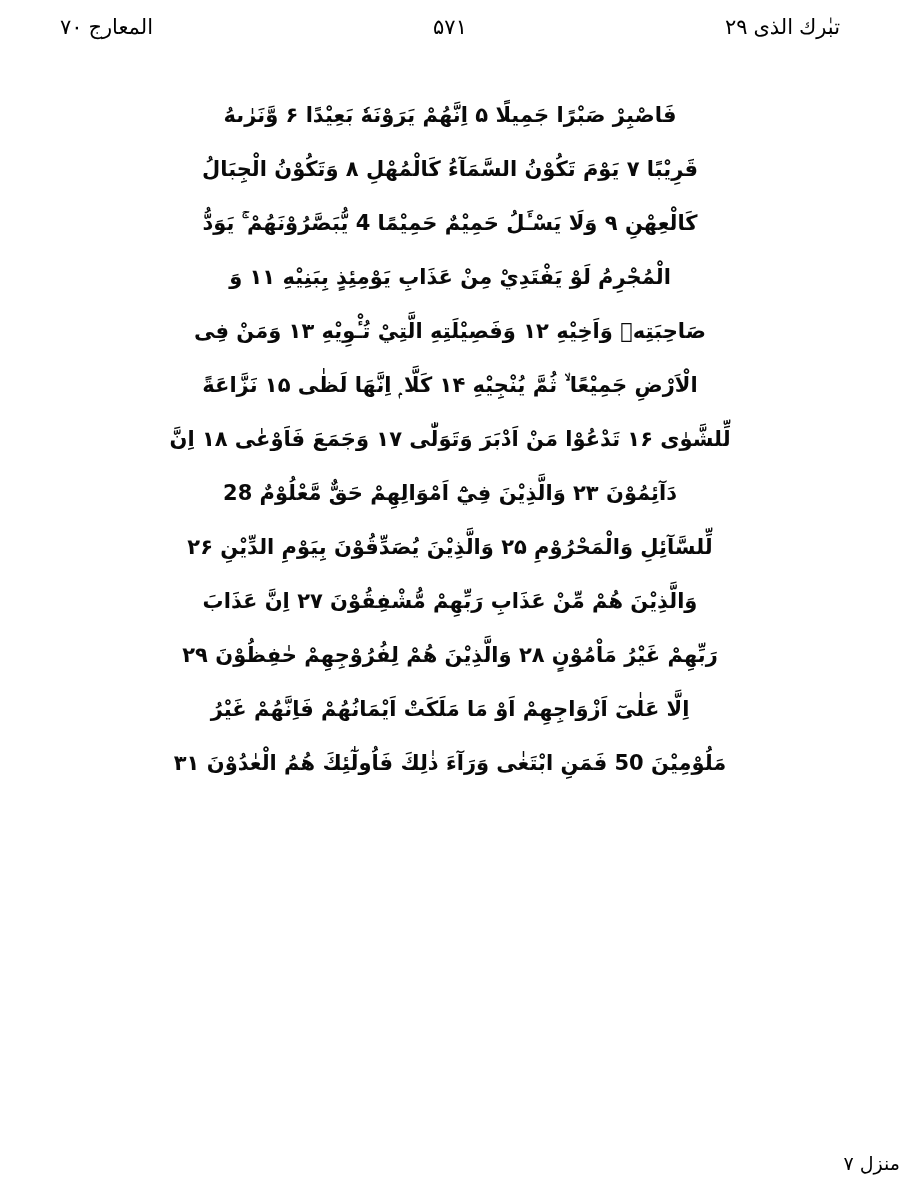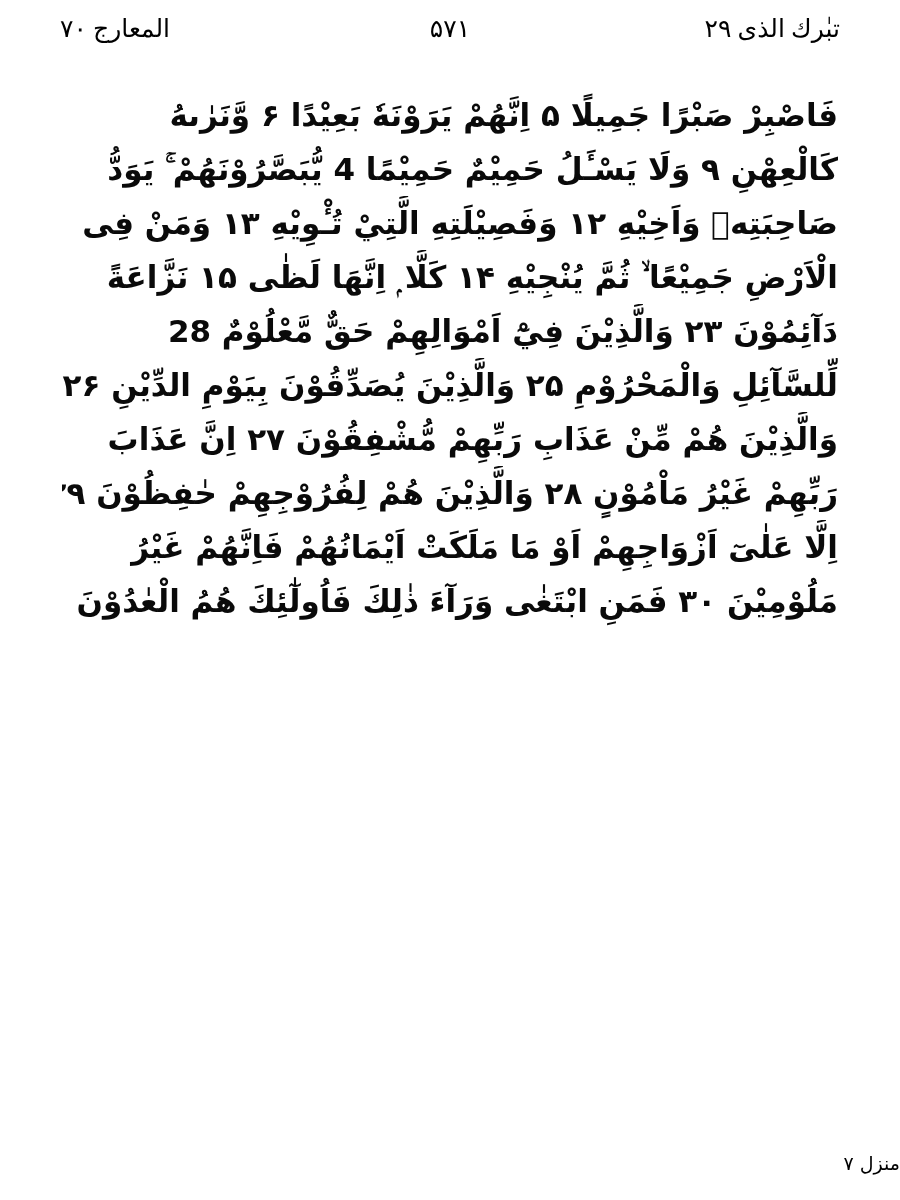--- a/index.html
+++ b/index.html
@@ -30,22 +30,22 @@
     left: 60px;
     right: 60px;
     height: 42px;
     display: flex;
     align-items: flex-start;
     justify-content: space-between;
     direction: rtl;
     border-bottom: 0;
   }
   .header-item {
-    font-family: Liberation Serif, serif;
-    font-size: 25px;
+    font-family: Liberation Sans, sans-serif;
+    font-size: 21px;
     line-height: 1.2;
     white-space: nowrap;
     direction: rtl;
     unicode-bidi: isolate;
   }
   .header-right { text-align: center; }
   .header-center {
     position: absolute;
     left: 50%;
     transform: translateX(-50%);
@@ -71,27 +71,27 @@
     right: 62px;
     bottom: 120px;
     direction: rtl;
     text-align: center;
   }
   .aya-line {
     display: block;
     direction: rtl;
     unicode-bidi: isolate;
     font-family: "DejaVu Sans", sans-serif;
-    font-size: 31px;
+    font-size: 21px;
     line-height: 54px;
     height: 54px;
     white-space: nowrap;
     overflow: hidden;
     letter-spacing: 0px;
-    text-align: right;
+    text-align: center;
     color: #0a0a0a;
     font-weight: 600;
   }
 
   
   .page-footer {
     position: absolute;
     bottom: 26px;
     left: 0;
     width: 100%;
@@ -113,29 +113,32 @@
   <div class="page-header">
     <span class="header-item header-right">تبٰرك الذى ۲۹</span>
     <span class="header-item header-center">۵۷۱</span>
     <span class="header-item header-left">المعارج ۷۰</span>
   </div>
 
   <div class="header-rule"></div>
 
   <div class="quran-body">
     <div class="aya-line">فَاصْبِرْ صَبْرًا جَمِيلًا ۵ اِنَّهُمْ يَرَوْنَهٗ بَعِيْدًا ۶ وَّنَرٰىهُ</div>
+    <div class="aya-line">قَرِيْبًا ۷ يَوْمَ تَكُوْنُ السَّمَآءُ كَالْمُهْلِ ۸ وَتَكُوْنُ الْجِبَالُ</div>
     <div class="aya-line">كَالْعِهْنِ ۹ وَلَا يَسْـَٔلُ حَمِيْمٌ حَمِيْمًا 4 يُّبَصَّرُوْنَهُمْ ۚ يَوَدُّ</div>
+    <div class="aya-line">الْمُجْرِمُ لَوْ يَفْتَدِيْ مِنْ عَذَابِ يَوْمِئِذٍ بِبَنِيْهِ ۱۱ وَ</div>
     <div class="aya-line">صَاحِبَتِهٖ وَاَخِيْهِ ۱۲ وَفَصِيْلَتِهِ الَّتِيْ تُـْٔوِيْهِ ۱۳ وَمَنْ فِى</div>
     <div class="aya-line">الْاَرْضِ جَمِيْعًا ۙ ثُمَّ يُنْجِيْهِ ۱۴ كَلَّا ۭ اِنَّهَا لَظٰى ۱۵ نَزَّاعَةً</div>
+    <div class="aya-line">لِّلشَّوٰى ۱۶ تَدْعُوْا مَنْ اَدْبَرَ وَتَوَلّٰى ۱۷ وَجَمَعَ فَاَوْعٰى ۱۸ اِنَّ</div>
     <div class="aya-line">دَآئِمُوْنَ ۲۳ وَالَّذِيْنَ فِيْٓ اَمْوَالِهِمْ حَقٌّ مَّعْلُوْمٌ 28</div>
     <div class="aya-line">لِّلسَّآئِلِ وَالْمَحْرُوْمِ ۲۵ وَالَّذِيْنَ يُصَدِّقُوْنَ بِيَوْمِ الدِّيْنِ ۲۶</div>
     <div class="aya-line">وَالَّذِيْنَ هُمْ مِّنْ عَذَابِ رَبِّهِمْ مُّشْفِقُوْنَ ۲۷ اِنَّ عَذَابَ</div>
     <div class="aya-line">رَبِّهِمْ غَيْرُ مَاْمُوْنٍ ۲۸ وَالَّذِيْنَ هُمْ لِفُرُوْجِهِمْ حٰفِظُوْنَ ۲۹</div>
     <div class="aya-line">اِلَّا عَلٰىٓ اَزْوَاجِهِمْ اَوْ مَا مَلَكَتْ اَيْمَانُهُمْ فَاِنَّهُمْ غَيْرُ</div>
-    <div class="aya-line">مَلُوْمِيْنَ ۳۰ فَمَنِ ابْتَغٰى وَرَآءَ ذٰلِكَ فَاُولٰٓئِكَ هُمُ الْعٰدُوْنَ ۳۱</div>
+    <div class="aya-line">مَلُوْمِيْنَ 50 فَمَنِ ابْتَغٰى وَرَآءَ ذٰلِكَ فَاُولٰٓئِكَ هُمُ الْعٰدُوْنَ ۳۱</div>
     <div class="aya-line"></div>
   </div>
 
   <div class="page-footer">
     <span class="footer-text">منزل ۷</span>
   </div>
 
 </div>
 
 </body></html>

